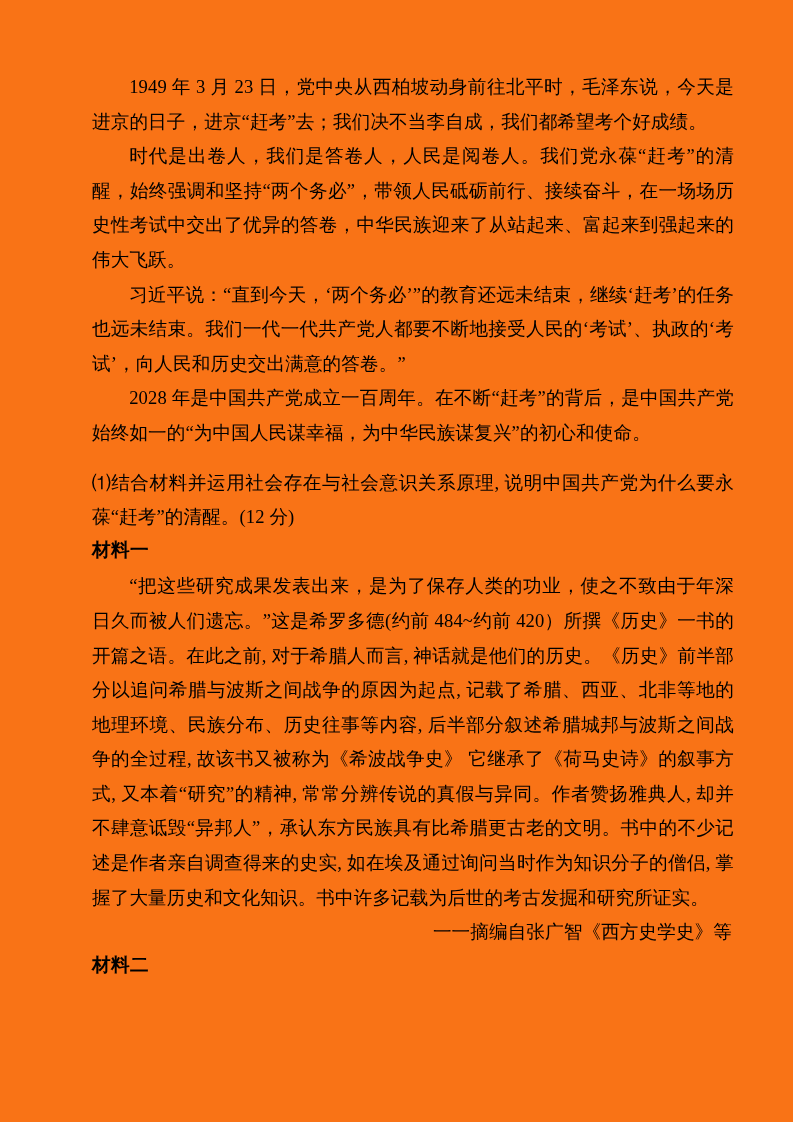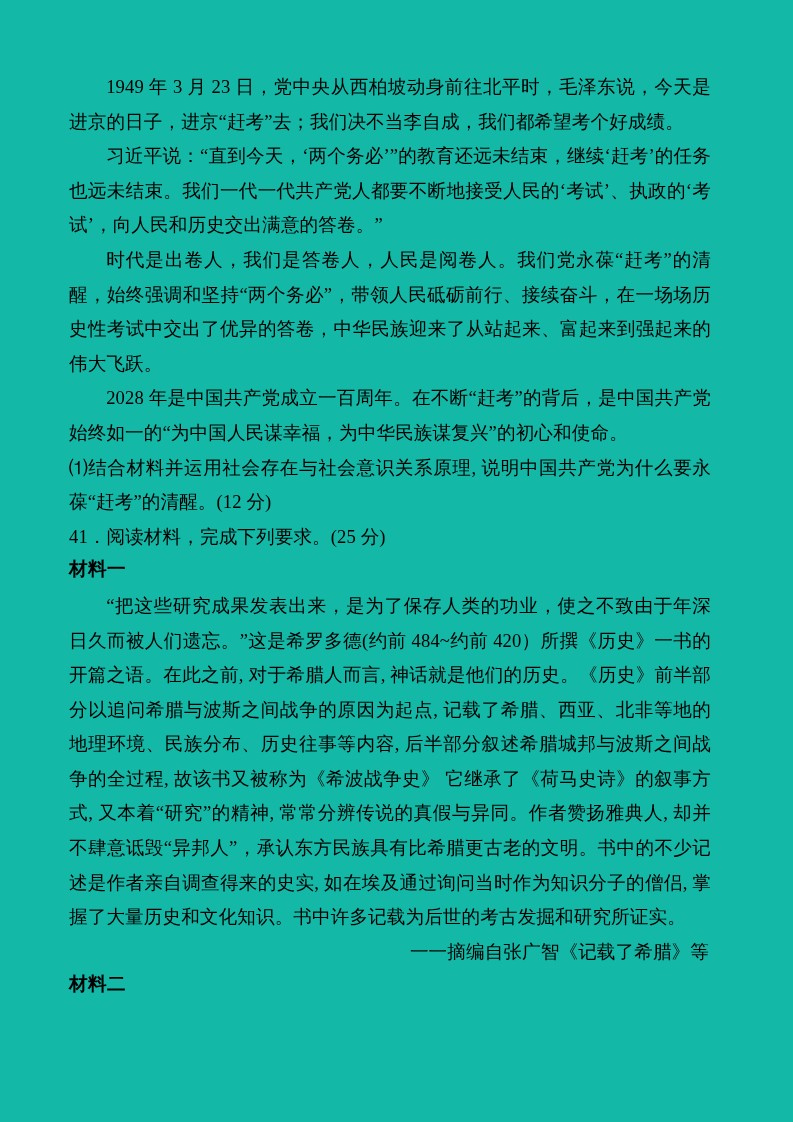--- a/index.html
+++ b/index.html
@@ -12,41 +12,42 @@
     width: 793px;
     height: 1122px;
     font-family: "Liberation Serif", "DejaVu Serif", serif;
     color: #000000;
     overflow: hidden;
   }
   .page {
     position: relative;
     width: 793px;
     height: 1122px;
-    background: #14b8a6;
+    background: #f97316;
     box-sizing: border-box;
-    padding: 70px 75px 0 69px;
+    padding: 70px 75px 0 92px;
   }
   .doc-body {
     width: 642px;
     font-size: 18.6px;
     line-height: 34.6px;
     text-align: justify;
     text-justify: inter-ideograph;
     letter-spacing: 0.1px;
   }
   p {
     margin: 0;
     padding: 0;
   }
   .para-indent {
     text-indent: 2em;
   }
   .para-flush {
     text-indent: 0;
+    margin-top: 15px;
   }
   .heading-bold {
     font-weight: bold;
     text-indent: 0;
     letter-spacing: 0.4px;
     font-family: Liberation Mono, monospace;
   }
   .attribution {
     text-align: right;
     text-indent: 0;
@@ -54,34 +55,33 @@
   }
 </style>
 </head>
 <body>
 
 <div class="page">
   <div class="doc-body">
 
     <p class="para-indent">1949 年 3 月 23 日，党中央从西柏坡动身前往北平时，毛泽东说，今天是进京的日子，进京“赶考”去；我们决不当李自成，我们都希望考个好成绩。</p>
 
+    <p class="para-indent">时代是出卷人，我们是答卷人，人民是阅卷人。我们党永葆“赶考”的清醒，始终强调和坚持“两个务必”，带领人民砥砺前行、接续奋斗，在一场场历史性考试中交出了优异的答卷，中华民族迎来了从站起来、富起来到强起来的伟大飞跃。</p>
+
     <p class="para-indent">习近平说：“直到今天，‘两个务必’”的教育还远未结束，继续‘赶考’的任务也远未结束。我们一代一代共产党人都要不断地接受人民的‘考试’、执政的‘考试’，向人民和历史交出满意的答卷。”</p>
-
-    <p class="para-indent">时代是出卷人，我们是答卷人，人民是阅卷人。我们党永葆“赶考”的清醒，始终强调和坚持“两个务必”，带领人民砥砺前行、接续奋斗，在一场场历史性考试中交出了优异的答卷，中华民族迎来了从站起来、富起来到强起来的伟大飞跃。</p>
 
     <p class="para-indent">2028 年是中国共产党成立一百周年。在不断“赶考”的背后，是中国共产党始终如一的“为中国人民谋幸福，为中华民族谋复兴”的初心和使命。</p>
 
     <p class="para-flush">⑴结合材料并运用社会存在与社会意识关系原理, 说明中国共产党为什么要永葆“赶考”的清醒。(12 分)</p>
 
 
 
-    <p class="para-flush">41．阅读材料，完成下列要求。(25 分)</p>
 
     <p class="heading-bold">材料一</p>
 
     <p class="para-indent">“把这些研究成果发表出来，是为了保存人类的功业，使之不致由于年深日久而被人们遗忘。”这是希罗多德(约前 484~约前 420）所撰《历史》一书的开篇之语。在此之前, 对于希腊人而言, 神话就是他们的历史。《历史》前半部分以追问希腊与波斯之间战争的原因为起点, 记载了希腊、西亚、北非等地的地理环境、民族分布、历史往事等内容, 后半部分叙述希腊城邦与波斯之间战争的全过程, 故该书又被称为《希波战争史》 它继承了《荷马史诗》的叙事方式, 又本着“研究”的精神, 常常分辨传说的真假与异同。作者赞扬雅典人, 却并不肆意诋毁“异邦人”，承认东方民族具有比希腊更古老的文明。书中的不少记述是作者亲自调查得来的史实, 如在埃及通过询问当时作为知识分子的僧侣, 掌握了大量历史和文化知识。书中许多记载为后世的考古发掘和研究所证实。</p>
 
-    <p class="attribution">一一摘编自张广智《记载了希腊》等</p>
+    <p class="attribution">一一摘编自张广智《西方史学史》等</p>
 
     <p class="heading-bold">材料二</p>
 
   </div>
 </div>
 
 </body></html>

